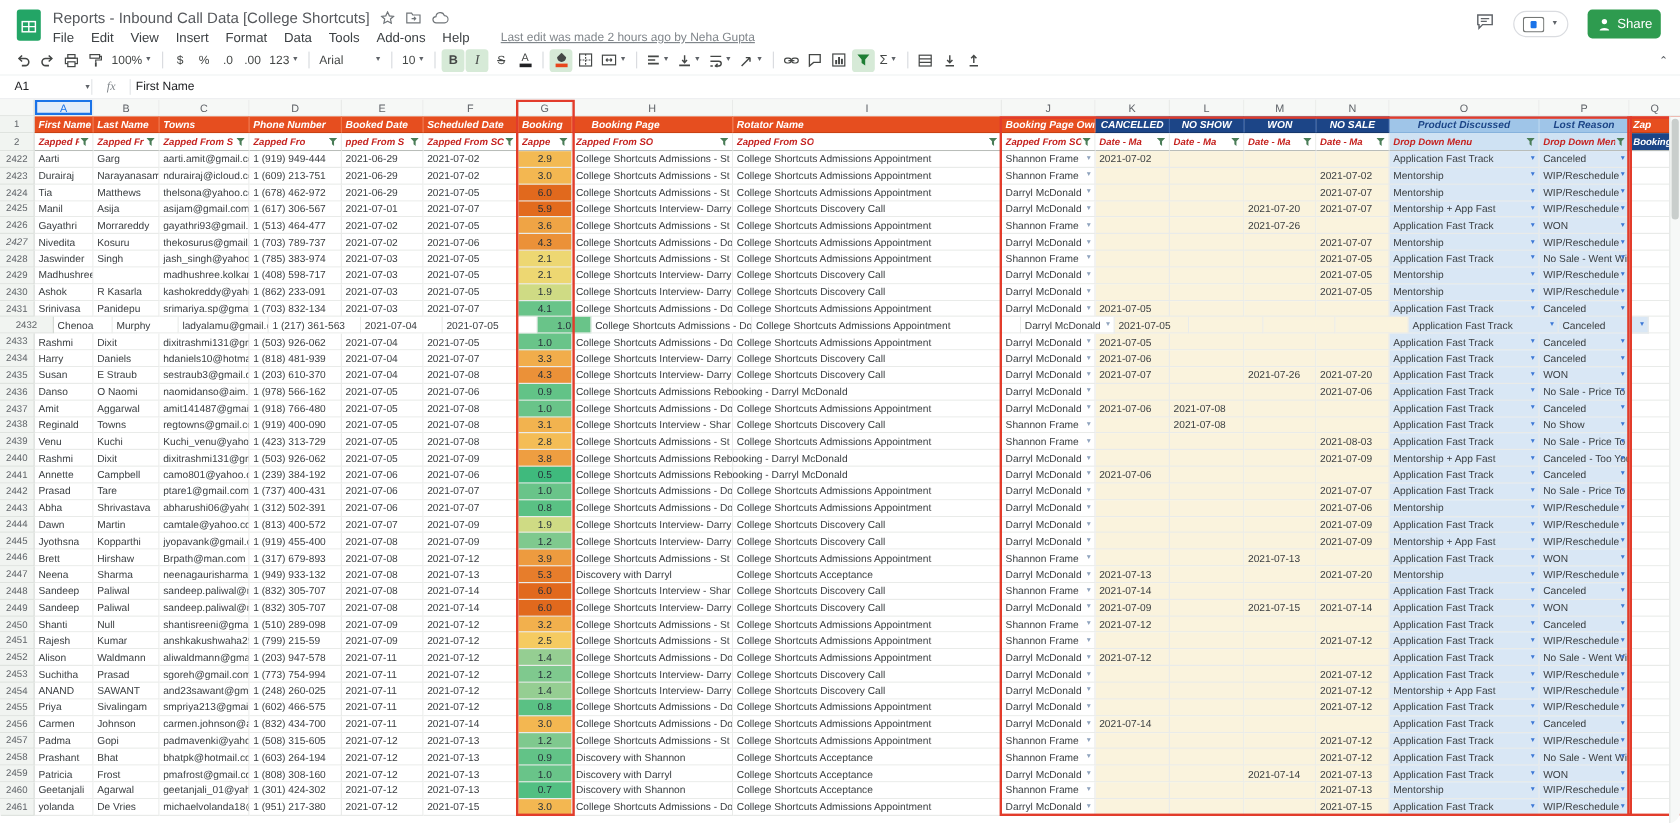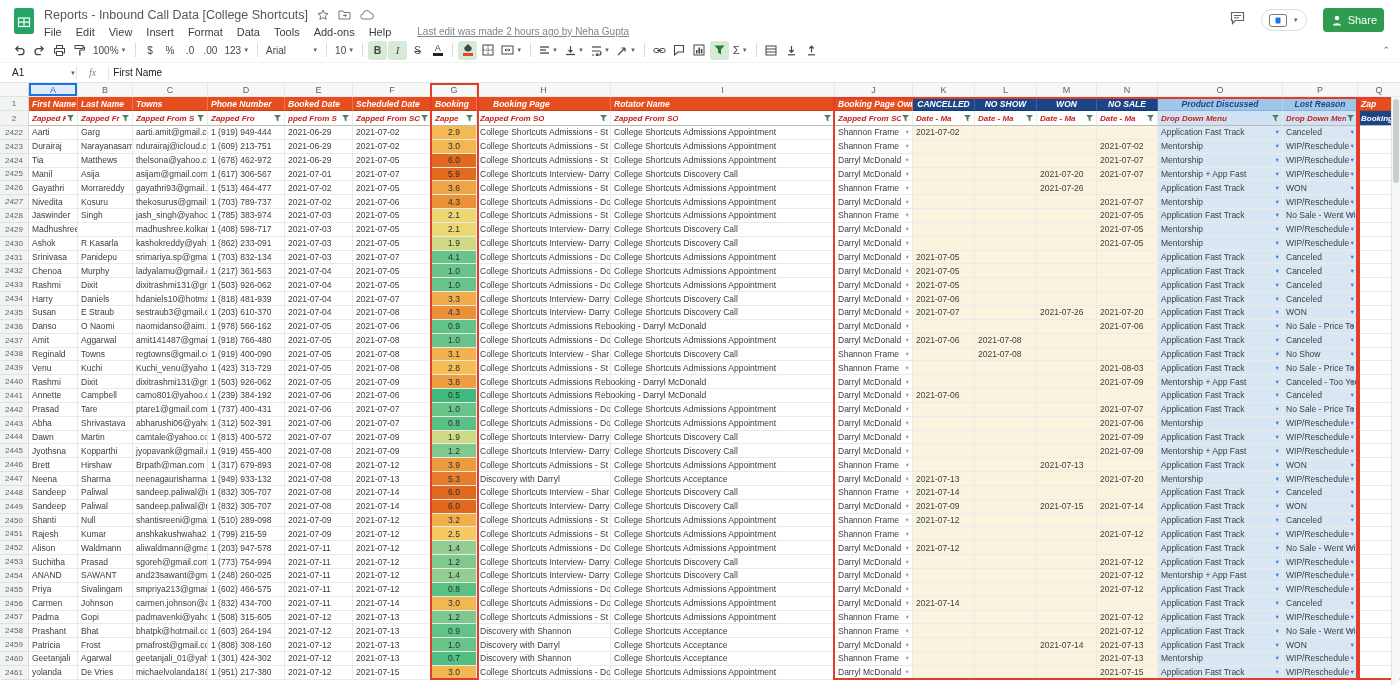--- a/index.html
+++ b/index.html
@@ -663,21 +663,21 @@
           <div class="c dr owner" style="width: 78px;">Darryl McDonald<span class="arr">▼</span></div>
           <div class="c dr date" style="width: 62px;">2021-07-05</div>
           <div class="c dr date" style="width: 62px;"></div>
           <div class="c dr date" style="width: 60px;"></div>
           <div class="c dr date" style="width: 61px;"></div>
           <div class="c dr dd" style="width: 125px;">Application Fast Track<span class="arr">▼</span></div>
           <div class="c dr dd" style="width: 75px;">Canceled<span class="arr">▼</span></div>
           <div class="c dr" style="width: 43px;"></div>
         </div>
         <div class="grow">
-          <div class="c gut dr" style="width: 29px;">2432</div>
+          <div class="c gut dr" style="width: 45px;">2432</div>
           <div class="c dr" style="width: 49px;">Chenoa</div>
           <div class="c dr" style="width: 55px;">Murphy</div>
           <div class="c dr" style="width: 75px;">ladyalamu@gmail.c</div>
           <div class="c dr" style="width: 77px;">1 (217) 361-563</div>
           <div class="c dr" style="width: 68px;">2021-07-04</div>
           <div class="c dr" style="width: 79px;">2021-07-05</div>
           <div class="c dr bk" style="width: 45px; background: rgb(105, 196, 137);">1.0</div>
           <div class="c dr" style="width: 134px;">College Shortcuts Admissions - Do</div>
           <div class="c dr" style="width: 224px;">College Shortcuts Admissions Appointment</div>
           <div class="c dr owner" style="width: 78px;">Darryl McDonald<span class="arr">▼</span></div>

